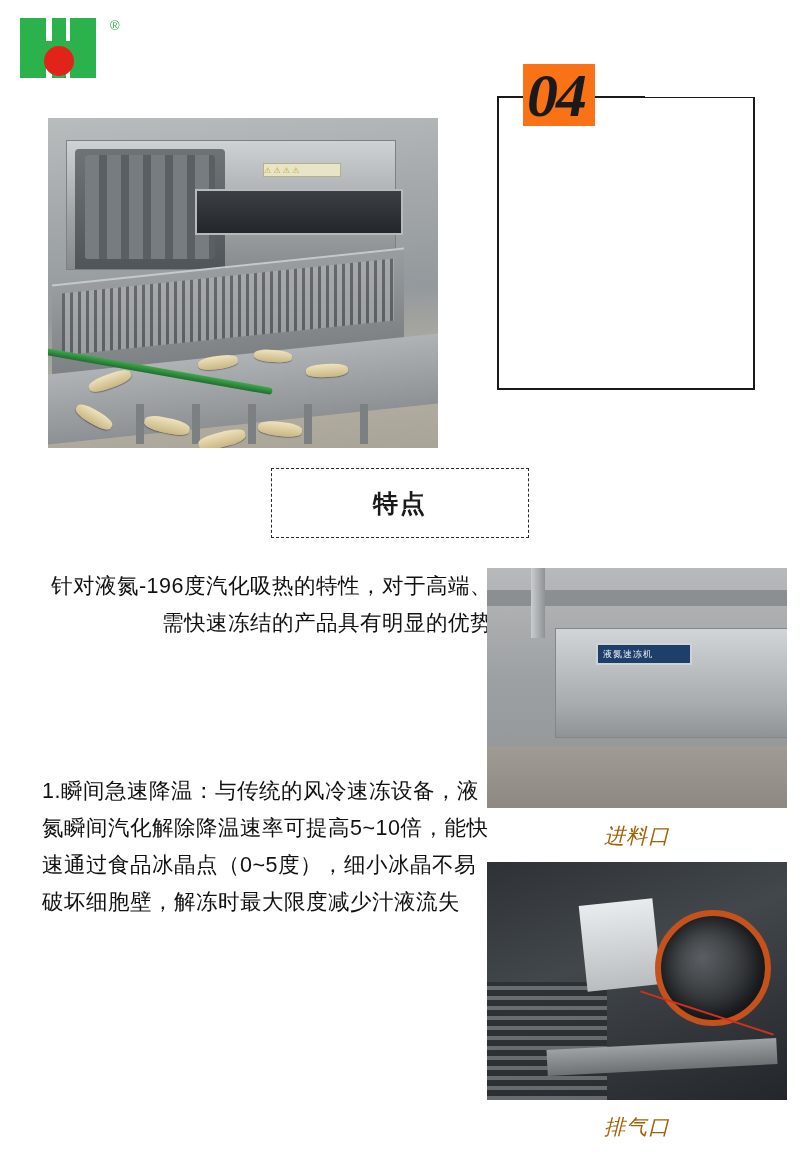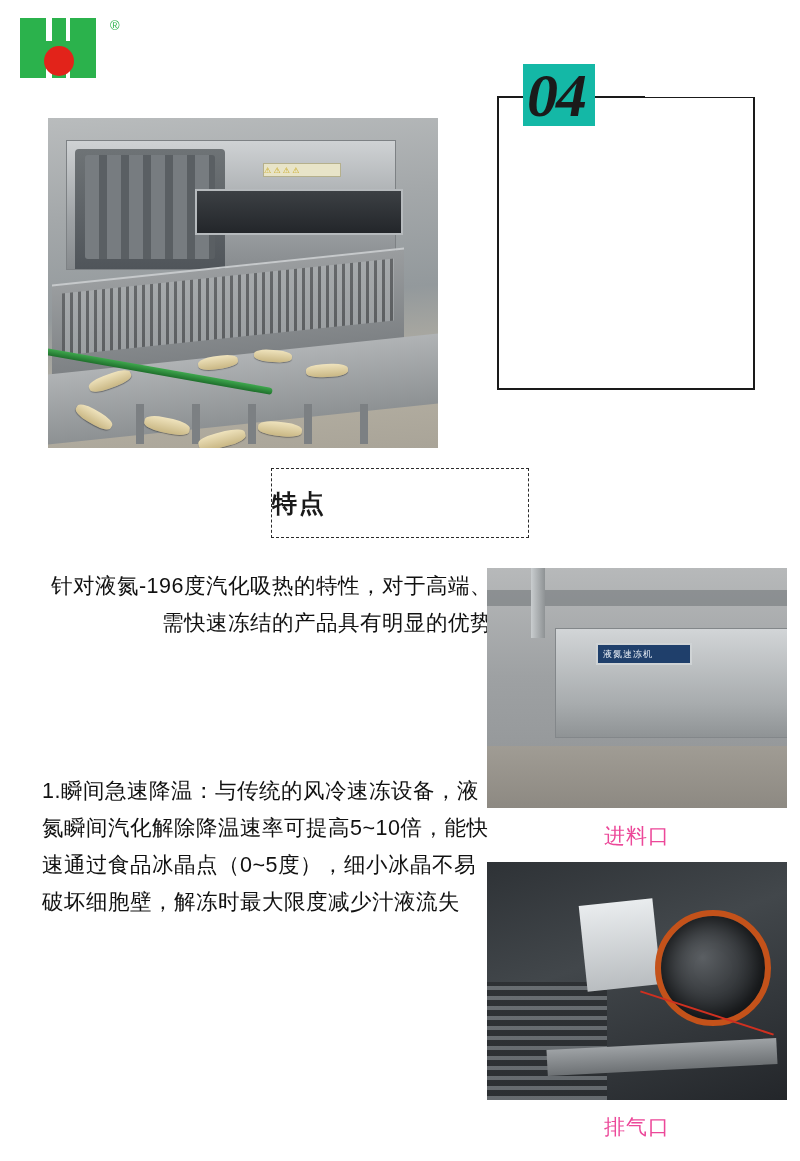--- a/index.html
+++ b/index.html
@@ -141,21 +141,21 @@
     border: 2px solid #1a1a1a;
   }
   .panel-04 .num {
     position: absolute;
     left: 24px; top: -34px;
     font-family: "Liberation Serif", "DejaVu Serif", serif;
     font-style: italic;
     font-size: 62px;
     font-weight: 700;
     line-height: 1;
-    background: #14b8a6;
+    background: #f97316;
     padding: 0 10px 0 4px;
     letter-spacing: -2px;
   }
   .panel-04 .num-rule {
     position: absolute;
     left: 146px; top: -3px;
     width: 110px; height: 2px;
     background: #ffffff;
   }
   .panel-04 .ptext {
@@ -171,21 +171,21 @@
   }
 
   
   .feature-box {
     position: absolute;
     left: 271px; top: 468px;
     width: 258px; height: 70px;
     border: 1px dashed #2b2b2b;
     display: flex;
     align-items: center;
-    justify-content: flex-start;
+    justify-content: center;
   }
   .feature-box span {
     font-size: 25px;
     font-weight: 700;
     letter-spacing: 2px;
   }
 
   
   .para {
     position: absolute;
@@ -282,21 +282,22 @@
     background: linear-gradient(180deg,#9ea2a5,#6d7174);
     transform: rotate(-3deg);
   }
 
   .caption {
     position: absolute;
     width: 300px;
     text-align: center;
     font-size: 21px;
     letter-spacing: 1px;
-    color: #ec4899;
+    color: #a16207;
+    font-style: italic;
   }
   .caption-feed { left: 487px; top: 822px; }
   .caption-exhaust { left: 487px; top: 1113px; }
 
   
   .watermark {
     position: absolute;
     left: 300px; top: 560px;
     font-size: 40px;
     color: rgba(255,255,255,.55);

